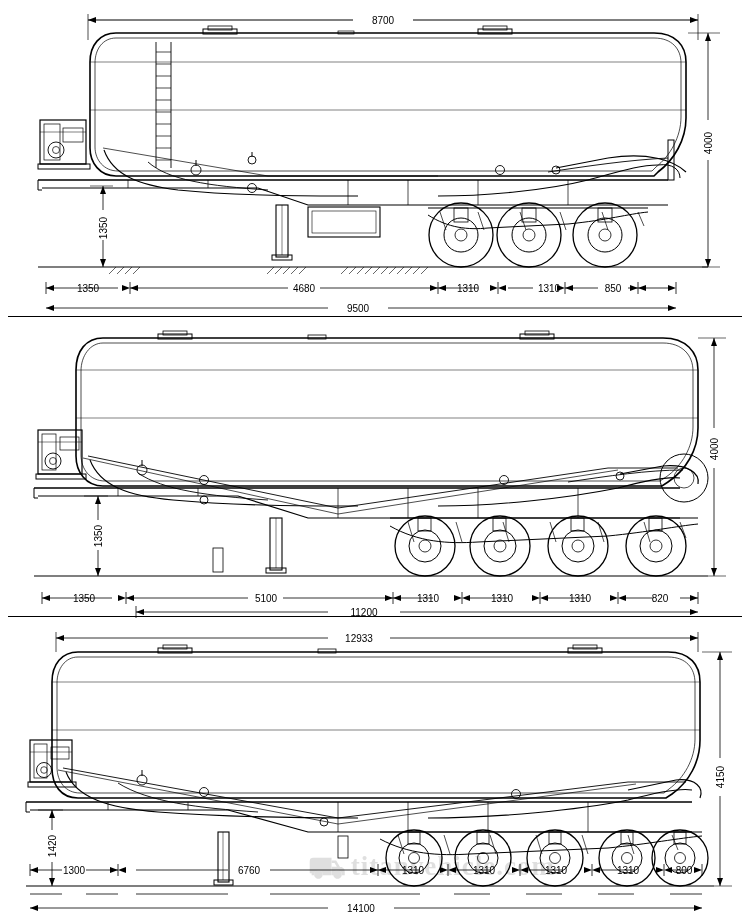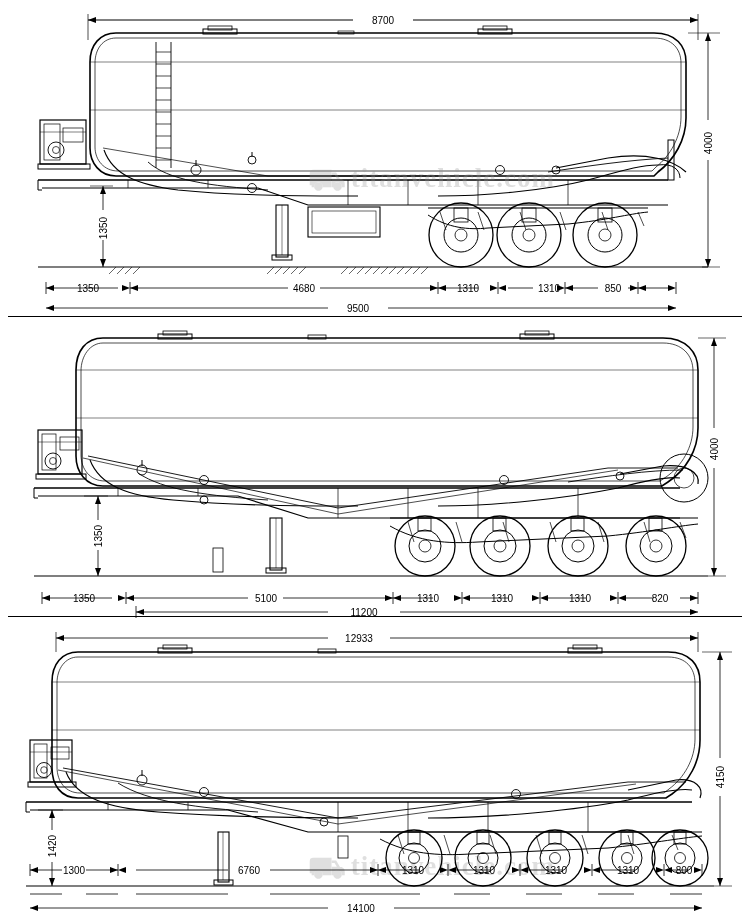--- a/index.html
+++ b/index.html
@@ -241,23 +241,20 @@
         <text x="704" y="143" text-anchor="middle" transform="rotate(-90 704 143)">4000</text>
         <text x="99" y="228" text-anchor="middle" transform="rotate(-90 99 228)">1350</text>
         <text x="80" y="292" text-anchor="middle">1350</text>
         <text x="296" y="292" text-anchor="middle">4680</text>
         <text x="460" y="292" text-anchor="middle">1310</text>
         <text x="541" y="292" text-anchor="middle">1310</text>
         <text x="605" y="292" text-anchor="middle">850</text>
         <text x="350" y="312" text-anchor="middle">9500</text>
       </g>
     </svg>
-    <div class="watermark" id="wm1">
-      <span class="wm-mark">⛟</span><span>titanvehicle.com</span>
-    </div>
   </div>
 
   <div class="sep" style="top:316px"></div>
 
   <div class="panel" id="panel2">
     <svg width="750" height="300" viewBox="0 0 750 300">
       <g fill="none" stroke="#000" stroke-width="1">
 
         <path d="M95 20 L655 20 C678 20 690 34 690 52 L690 110 C690 132 678 152 660 164
                  L654 168 L95 168 C78 168 68 154 68 138 L68 52 C68 33 78 20 95 20 Z" stroke-width="1.6"></path>

